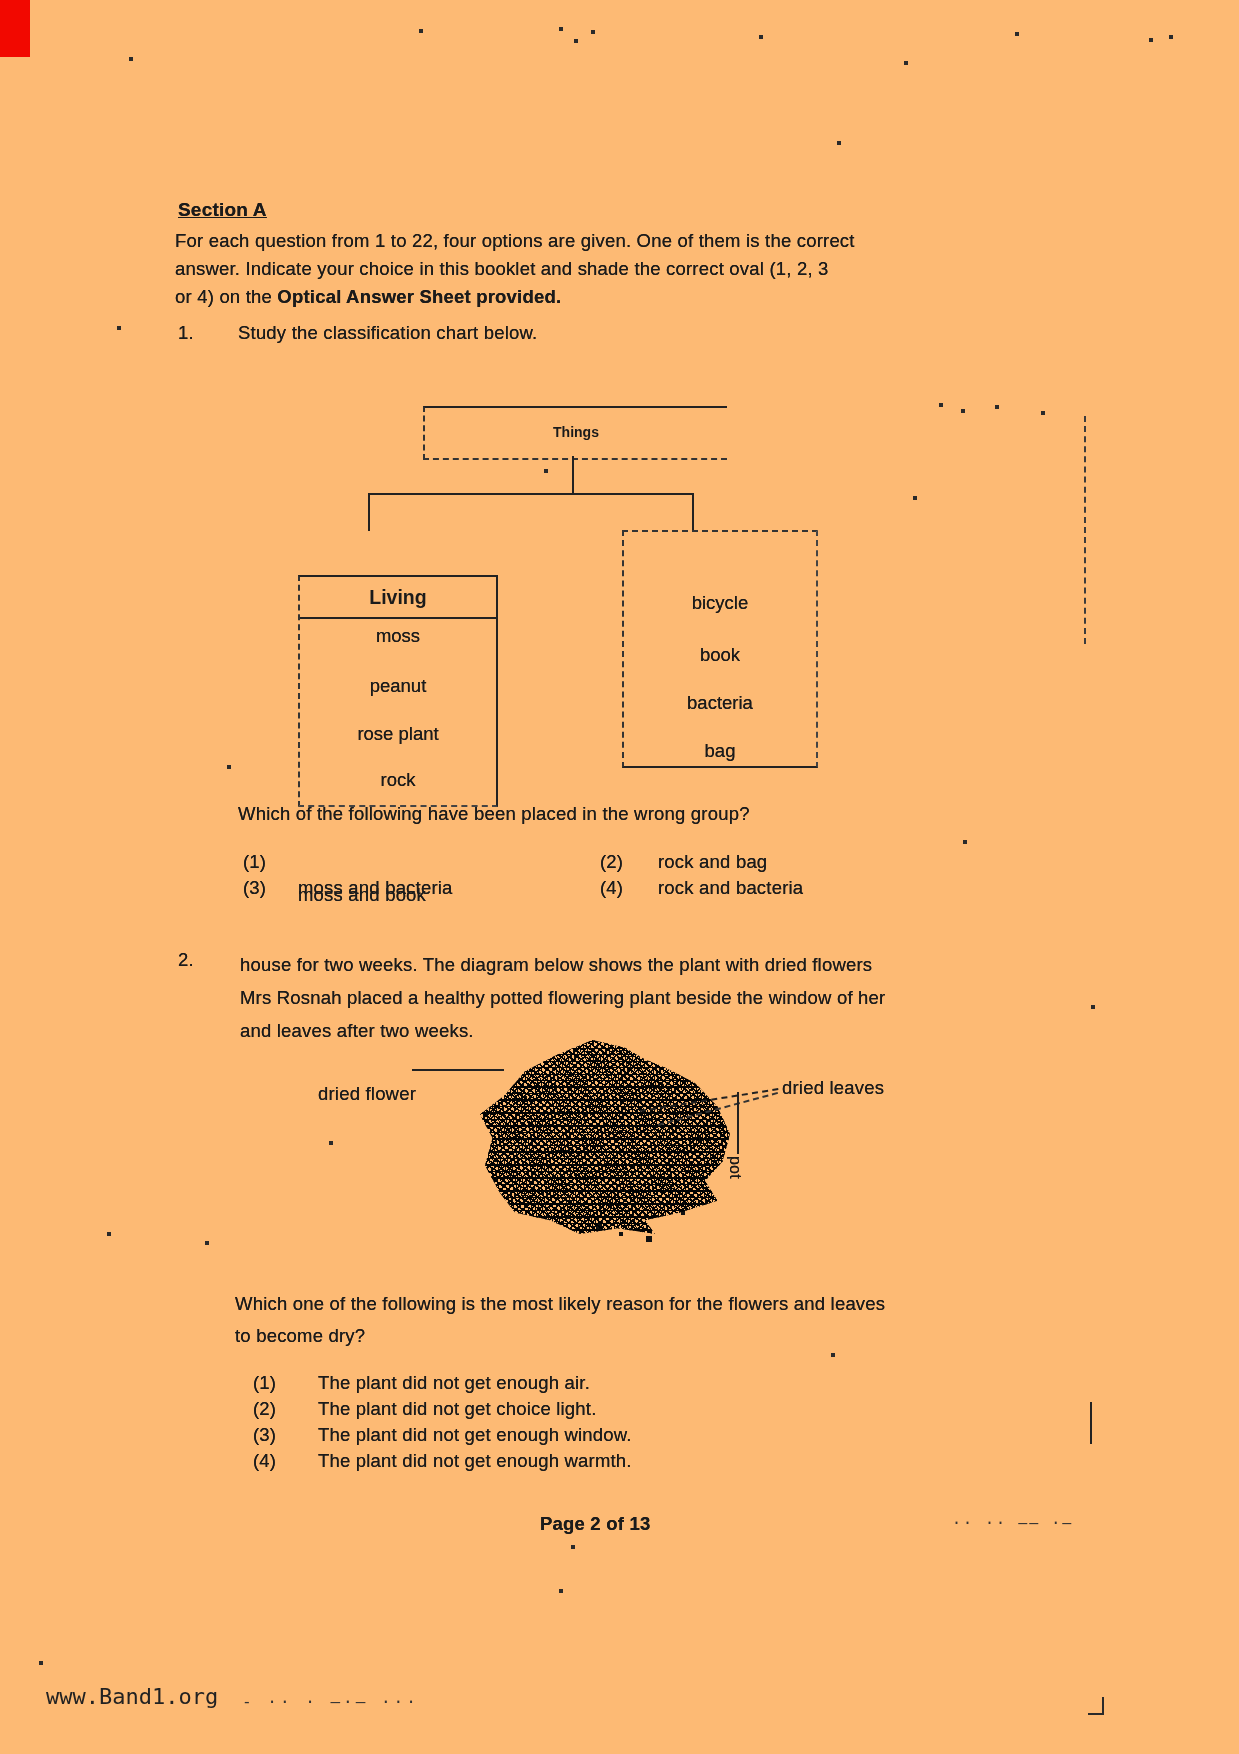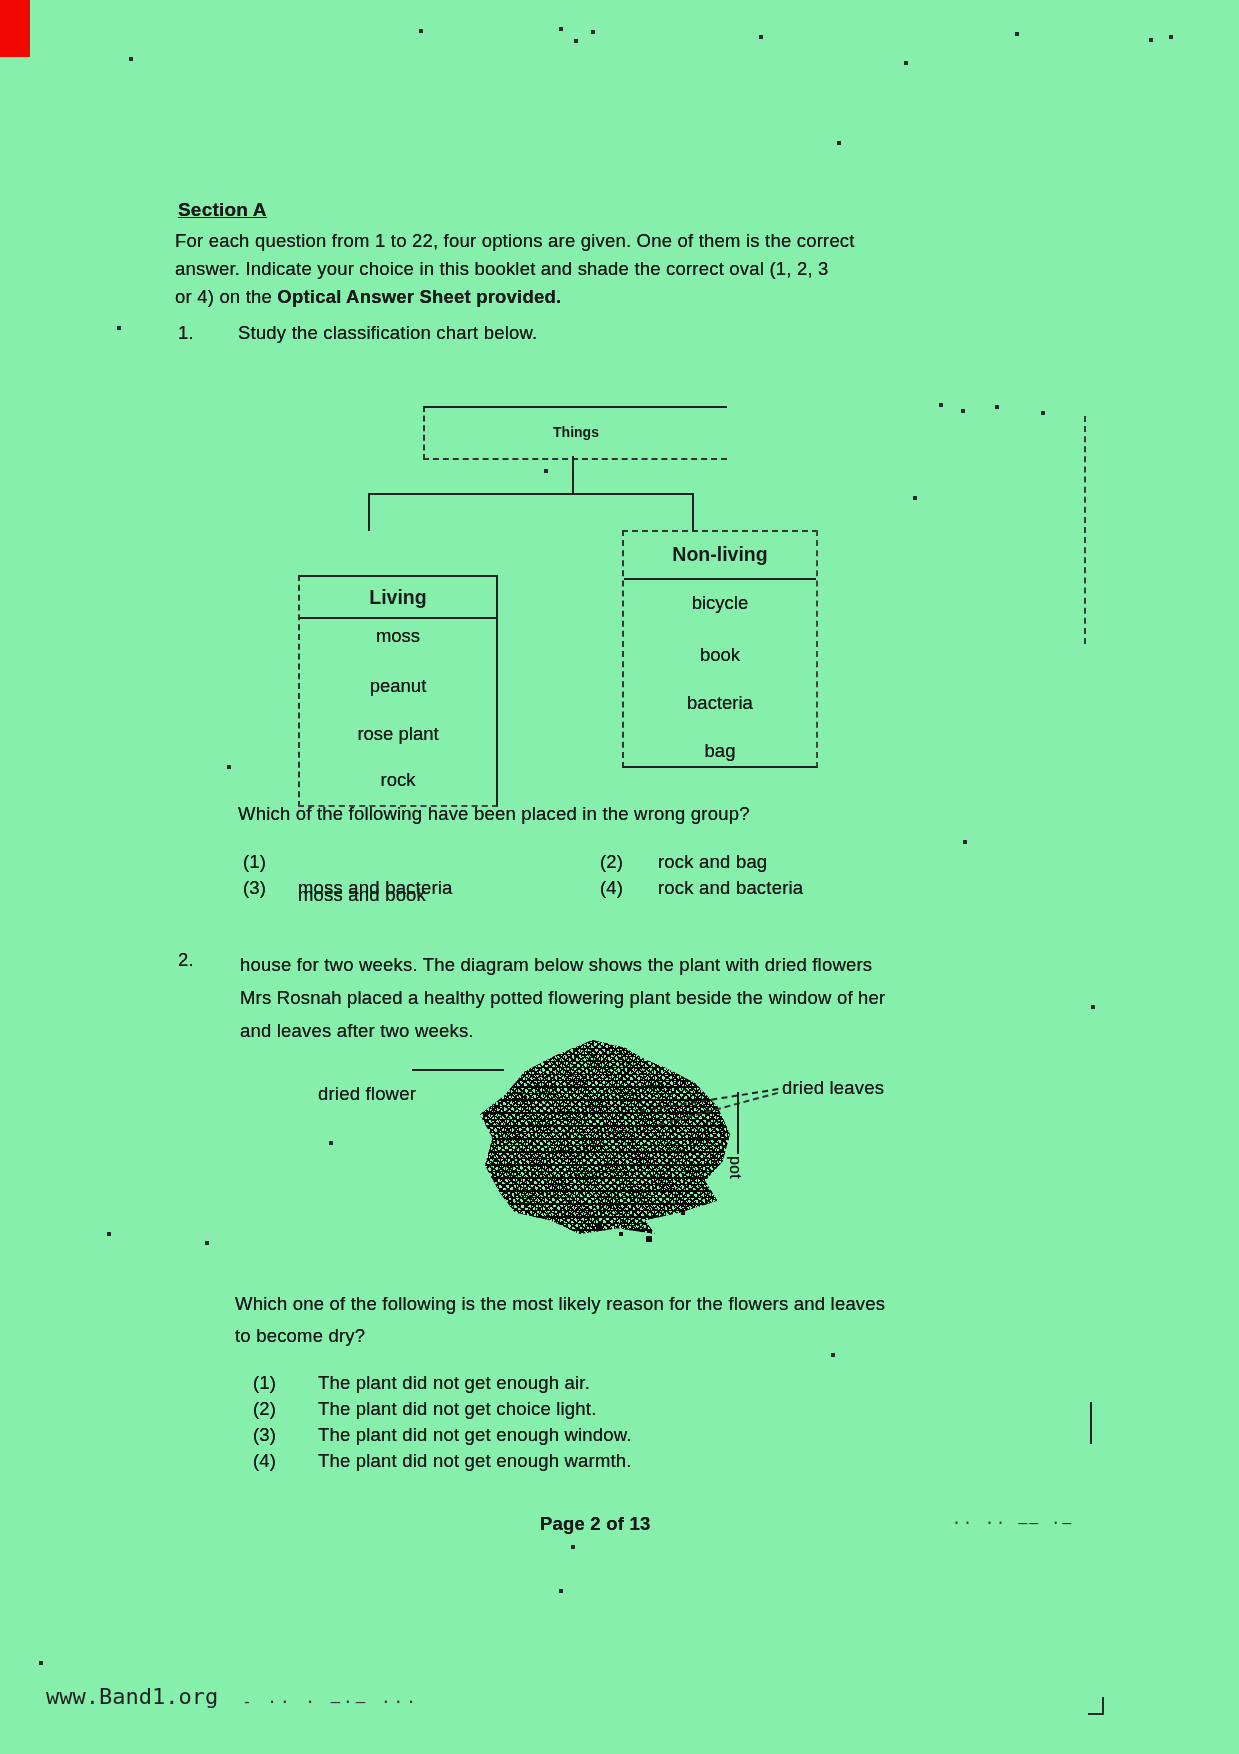--- a/index.html
+++ b/index.html
@@ -1,16 +1,16 @@
 <!DOCTYPE html>
 <html><head>
 <meta charset="utf-8">
 <style>
   html,body{margin:0;padding:0;background:#ffffff;}
-  .page{position:relative;width:1239px;height:1754px;background:#86efac;overflow:hidden;
+  .page{position:relative;width:1239px;height:1754px;background:#fdba74;overflow:hidden;
         font-family:"Liberation Sans",sans-serif;color:#1b1b1b;}
   .abs{position:absolute;}
   .txt{font-size:18.5px;line-height:1.15;white-space:nowrap;color:#1b1b1b;
        text-shadow:0 0 .4px #222;letter-spacing:.2px;}
   .bold{font-weight:bold;}
   .underline{text-decoration:underline;}
   .para{white-space:normal;}
   .para div{white-space:nowrap;}
   
   .section-heading{left:178px;top:199px;font-size:19px;}
@@ -118,21 +118,20 @@
 
     <div class="abs group-box living-box">
       <div class="group-header">Living</div>
       <div class="group-item" style="top:48px;">moss</div>
       <div class="group-item" style="top:98px;">peanut</div>
       <div class="group-item" style="top:146px;">rose plant</div>
       <div class="group-item" style="top:192px;">rock</div>
     </div>
 
     <div class="abs group-box nonliving-box">
-      <div class="group-header">Non-living</div>
       <div class="group-item" style="top:60px;">bicycle</div>
       <div class="group-item" style="top:112px;">book</div>
       <div class="group-item" style="top:160px;">bacteria</div>
       <div class="group-item" style="top:208px;">bag</div>
     </div>
   </div>
 
   <div class="abs txt q1question">Which of the following have been placed in the wrong group?</div>
 
   <div class="abs txt optnum" style="left:243px;top:851px;">(1)</div>

